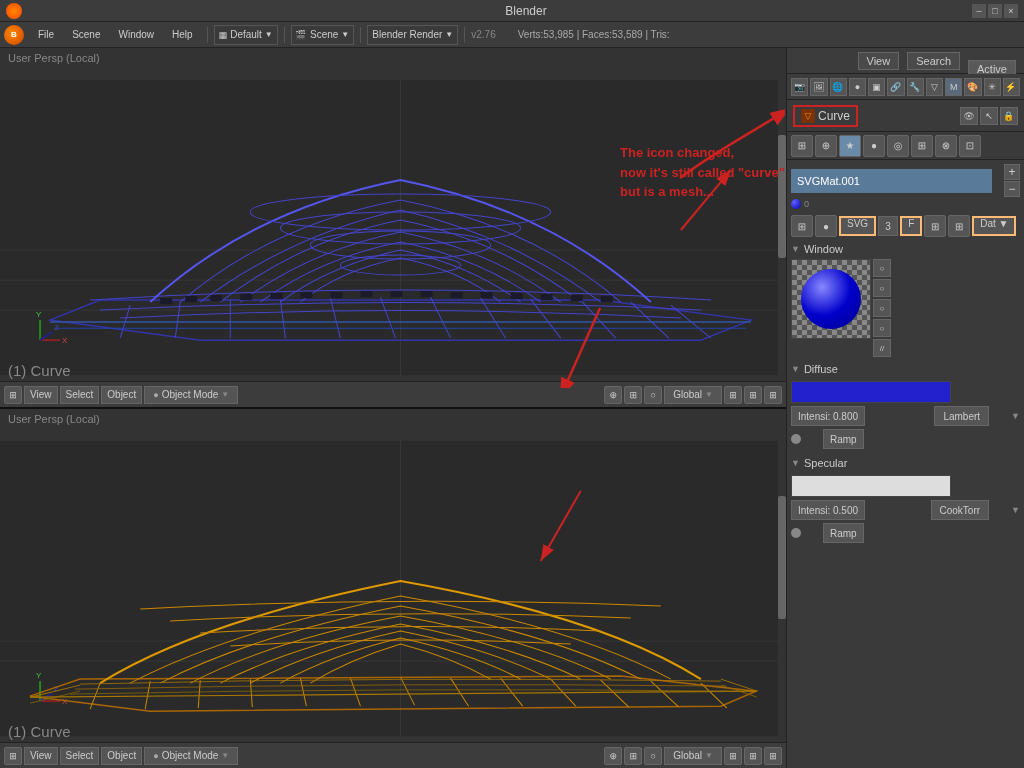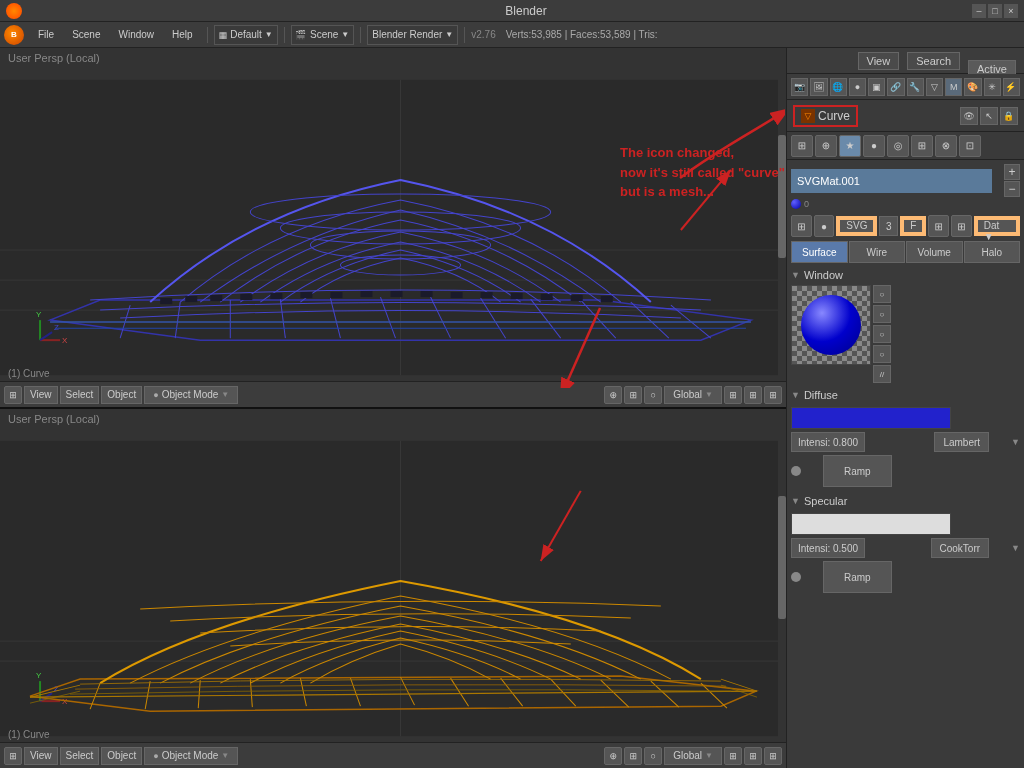--- a/index.html
+++ b/index.html
@@ -14,31 +14,31 @@
     .title-btn { width: 14px; height: 14px; border: 1px solid #555; background: #555; cursor: pointer; font-size: 9px; display: flex; align-items: center; justify-content: center; color: #ccc; }
 
     
     #menubar {
       width: 100%; height: 26px; background: #3c3c3c; display: flex; align-items: center; gap: 2px; padding: 0 4px;
       border-bottom: 1px solid #222;
     }
     .menu-icon { width: 22px; height: 22px; background: #555; border-radius: 50%; display: flex; align-items: center; justify-content: center; margin-right: 4px; }
     .menu-item { padding: 2px 8px; color: #ccc; cursor: pointer; font-size: 10px; }
     .menu-sep { width: 1px; height: 16px; background: #555; margin: 0 4px; }
-    .stats-text { font-size: 10px; color: #aaa; margin-left: 8px; }
+    .stats-text { font-size: 10px; color: #aaa; margin-left: 20px; }
     .version-text { font-size: 10px; color: #aaa; }
 
     
     #main { display: flex; width: 1024px; height: 720px;  }
 
     
     #viewports { flex: 1; display: flex; flex-direction: column; width: 785px; }
 
     .viewport-label { position: absolute; top: 4px; left: 8px; font-size: 11px; color: #888; z-index: 5; }
-    .viewport-curve-label { position: absolute; bottom: 28px; left: 8px; font-size: 10px; color: #888; z-index: 5; margin-top: 20px; }
+    .viewport-curve-label { position: absolute; bottom: 28px; left: 8px; font-size: 15px; color: #888; z-index: 5; margin-top: 20px; }
 
     
     .vp-toolbar {
       position: absolute; bottom: 0; left: 0; right: 0; height: 26px; background: #3c3c3c;
       display: flex; align-items: center; gap: 2px; padding: 0 4px; border-top: 1px solid #222; z-index: 10;
     }
     .vp-btn { height: 18px; padding: 0 5px; background: #555; border: 1px solid #666; color: #ccc; cursor: pointer; font-size: 10px; display: flex; align-items: center; }
     .vp-btn-round { width: 18px; height: 18px; background: #555; border: 1px solid #666; border-radius: 2px; display: flex; align-items: center; justify-content: center; cursor: pointer; font-size: 9px; color: #ccc; }
     .vp-mode { background: #555; border: 1px solid #666; padding: 0 8px; height: 18px; display: flex; align-items: center; gap: 3px; cursor: pointer; color: #ccc; font-size: 10px; }
     .vp-spacer { flex: 1; }
@@ -60,21 +60,21 @@
     
     #props-icons { height: 28px; background: #3a3a3a; display: flex; align-items: center; padding: 0 4px; gap: 2px; border-bottom: 1px solid #222; }
     .prop-icon { width: 22px; height: 22px; background: #555; border: 1px solid #666; display: flex; align-items: center; justify-content: center; cursor: pointer; font-size: 10px; color: #ccc; border-radius: 2px; }
     .prop-icon.active { background: #6a6a6a; }
 
     
     #material-section { padding: 4px; }
     .mat-row { display: flex; align-items: center; gap: 3px; margin-top: 2px; }
     .mat-ball { width: 10px; height: 10px; background: radial-gradient(circle at 30% 30%, #6060ff, #0000aa); border-radius: 50%; }
     .mat-value { font-size: 9px; color: #888; }
-    .mat-ctrl-btn { height: 20px; padding: 0 6px; background: #555; border: 4px solid #fdba74; color: #ccc; font-size: 10px; cursor: pointer; }
+    .mat-ctrl-btn { height: 20px; padding: 0 6px; background: #555; border: 2px solid #fdba74; color: #ccc; font-size: 10px; cursor: pointer; }
     .mat-ctrl-num { width: 20px; height: 20px; background: #555; border: 1px solid #666; display: flex; align-items: center; justify-content: center; color: #ccc; font-size: 10px; }
 
     
     .tab-row { display: flex; gap: 1px; padding: 2px 0; }
     .tab-btn { flex: 1; height: 22px; background: #555; border: 1px solid #666; color: #ccc; font-size: 10px; cursor: pointer; display: flex; align-items: center; justify-content: center; }
     .tab-btn.active { background: #5a7aaa; color: #fff; }
 
     
     .section-header { display: flex; align-items: center; gap: 4px; padding: 4px 4px 2px; color: #ccc; font-size: 11px; cursor: pointer; }
     .section-tri { color: #888; font-size: 9px; }
@@ -84,21 +84,21 @@
     .preview-sphere { position: absolute; top: 50%; left: 50%; transform: translate(-50%, -50%); width: 60px; height: 60px; background: radial-gradient(circle at 35% 30%, #8888ff, #0000cc, #000088); border-radius: 50%; }
     .preview-side { display: flex; flex-direction: column; gap: 2px; }
     .preview-side-btn { width: 18px; height: 18px; background: #555; border: 1px solid #666; display: flex; align-items: center; justify-content: center; cursor: pointer; font-size: 8px; color: #ccc; }
 
     
     .diffuse-area { padding: 4px; }
     .color-bar { height: 22px; background: #2222cc; width: 120px; border: 1px solid #444; cursor: pointer; }
     .diffuse-row { display: flex; align-items: center; gap: 22px; margin-top: 3px; }
     .diffuse-label { font-size: 10px; color: #ccc; background: #555; border: 1px solid #666; padding: 2px 6px; height: 20px; display: flex; align-items: center; }
     .diffuse-shader { background: #555; border: 1px solid #666; padding: 2px 8px; height: 20px; display: flex; align-items: center; color: #ccc; font-size: 10px; cursor: pointer; }
-    .ramp-btn { background: #555; border: 1px solid #666; padding: 2px 20px; height: 32px; display: flex; align-items: center; color: #ccc; font-size: 10px; cursor: pointer; }
+    .ramp-btn { background: #555; border: 1px solid #666; padding: 2px 6px; height: 20px; display: flex; align-items: center; color: #ccc; font-size: 10px; cursor: pointer; }
 
     
     .specular-area { padding: 4px; }
     .spec-color-bar { height: 22px; background: #ddd; width: 120px; border: 1px solid #444; cursor: pointer; }
 
     
     .grid-line { stroke: #444; stroke-width: 0.5; }
 
     
     .vp-scroll { position: absolute; right: 0; top: 0; width: 8px; height: 100%; background: #333; }
@@ -431,26 +431,20 @@
       <div class="prop-icon" style="width:22px;height:22px;">⊞</div>
       <div class="prop-icon" style="width:22px;height:22px;">●</div>
       <div class="mat-ctrl-btn">SVG</div>
       <div class="mat-ctrl-num">3</div>
       <div class="mat-ctrl-btn">F</div>
       <div class="prop-icon" style="width:22px;height:22px;">⊞</div>
       <div class="prop-icon" style="width:22px;height:22px;">⊞</div>
       <div class="mat-ctrl-btn">Dat ▼</div>
     </div>
 
-    <div class="tab-row" style="padding:2px 4px;">
-      <div class="tab-btn active">Surface</div>
-      <div class="tab-btn">Wire</div>
-      <div class="tab-btn">Volume</div>
-      <div class="tab-btn">Halo</div>
-    </div>
 
     <div class="section-header">
       <span class="section-tri">▼</span>
       <span>Window</span>
     </div>
     <div class="preview-area">
       <div class="preview-ball">
         
         <svg width="80" height="80">
           <pattern id="checker" x="0" y="0" width="10" height="10" patternUnits="userSpaceOnUse">

